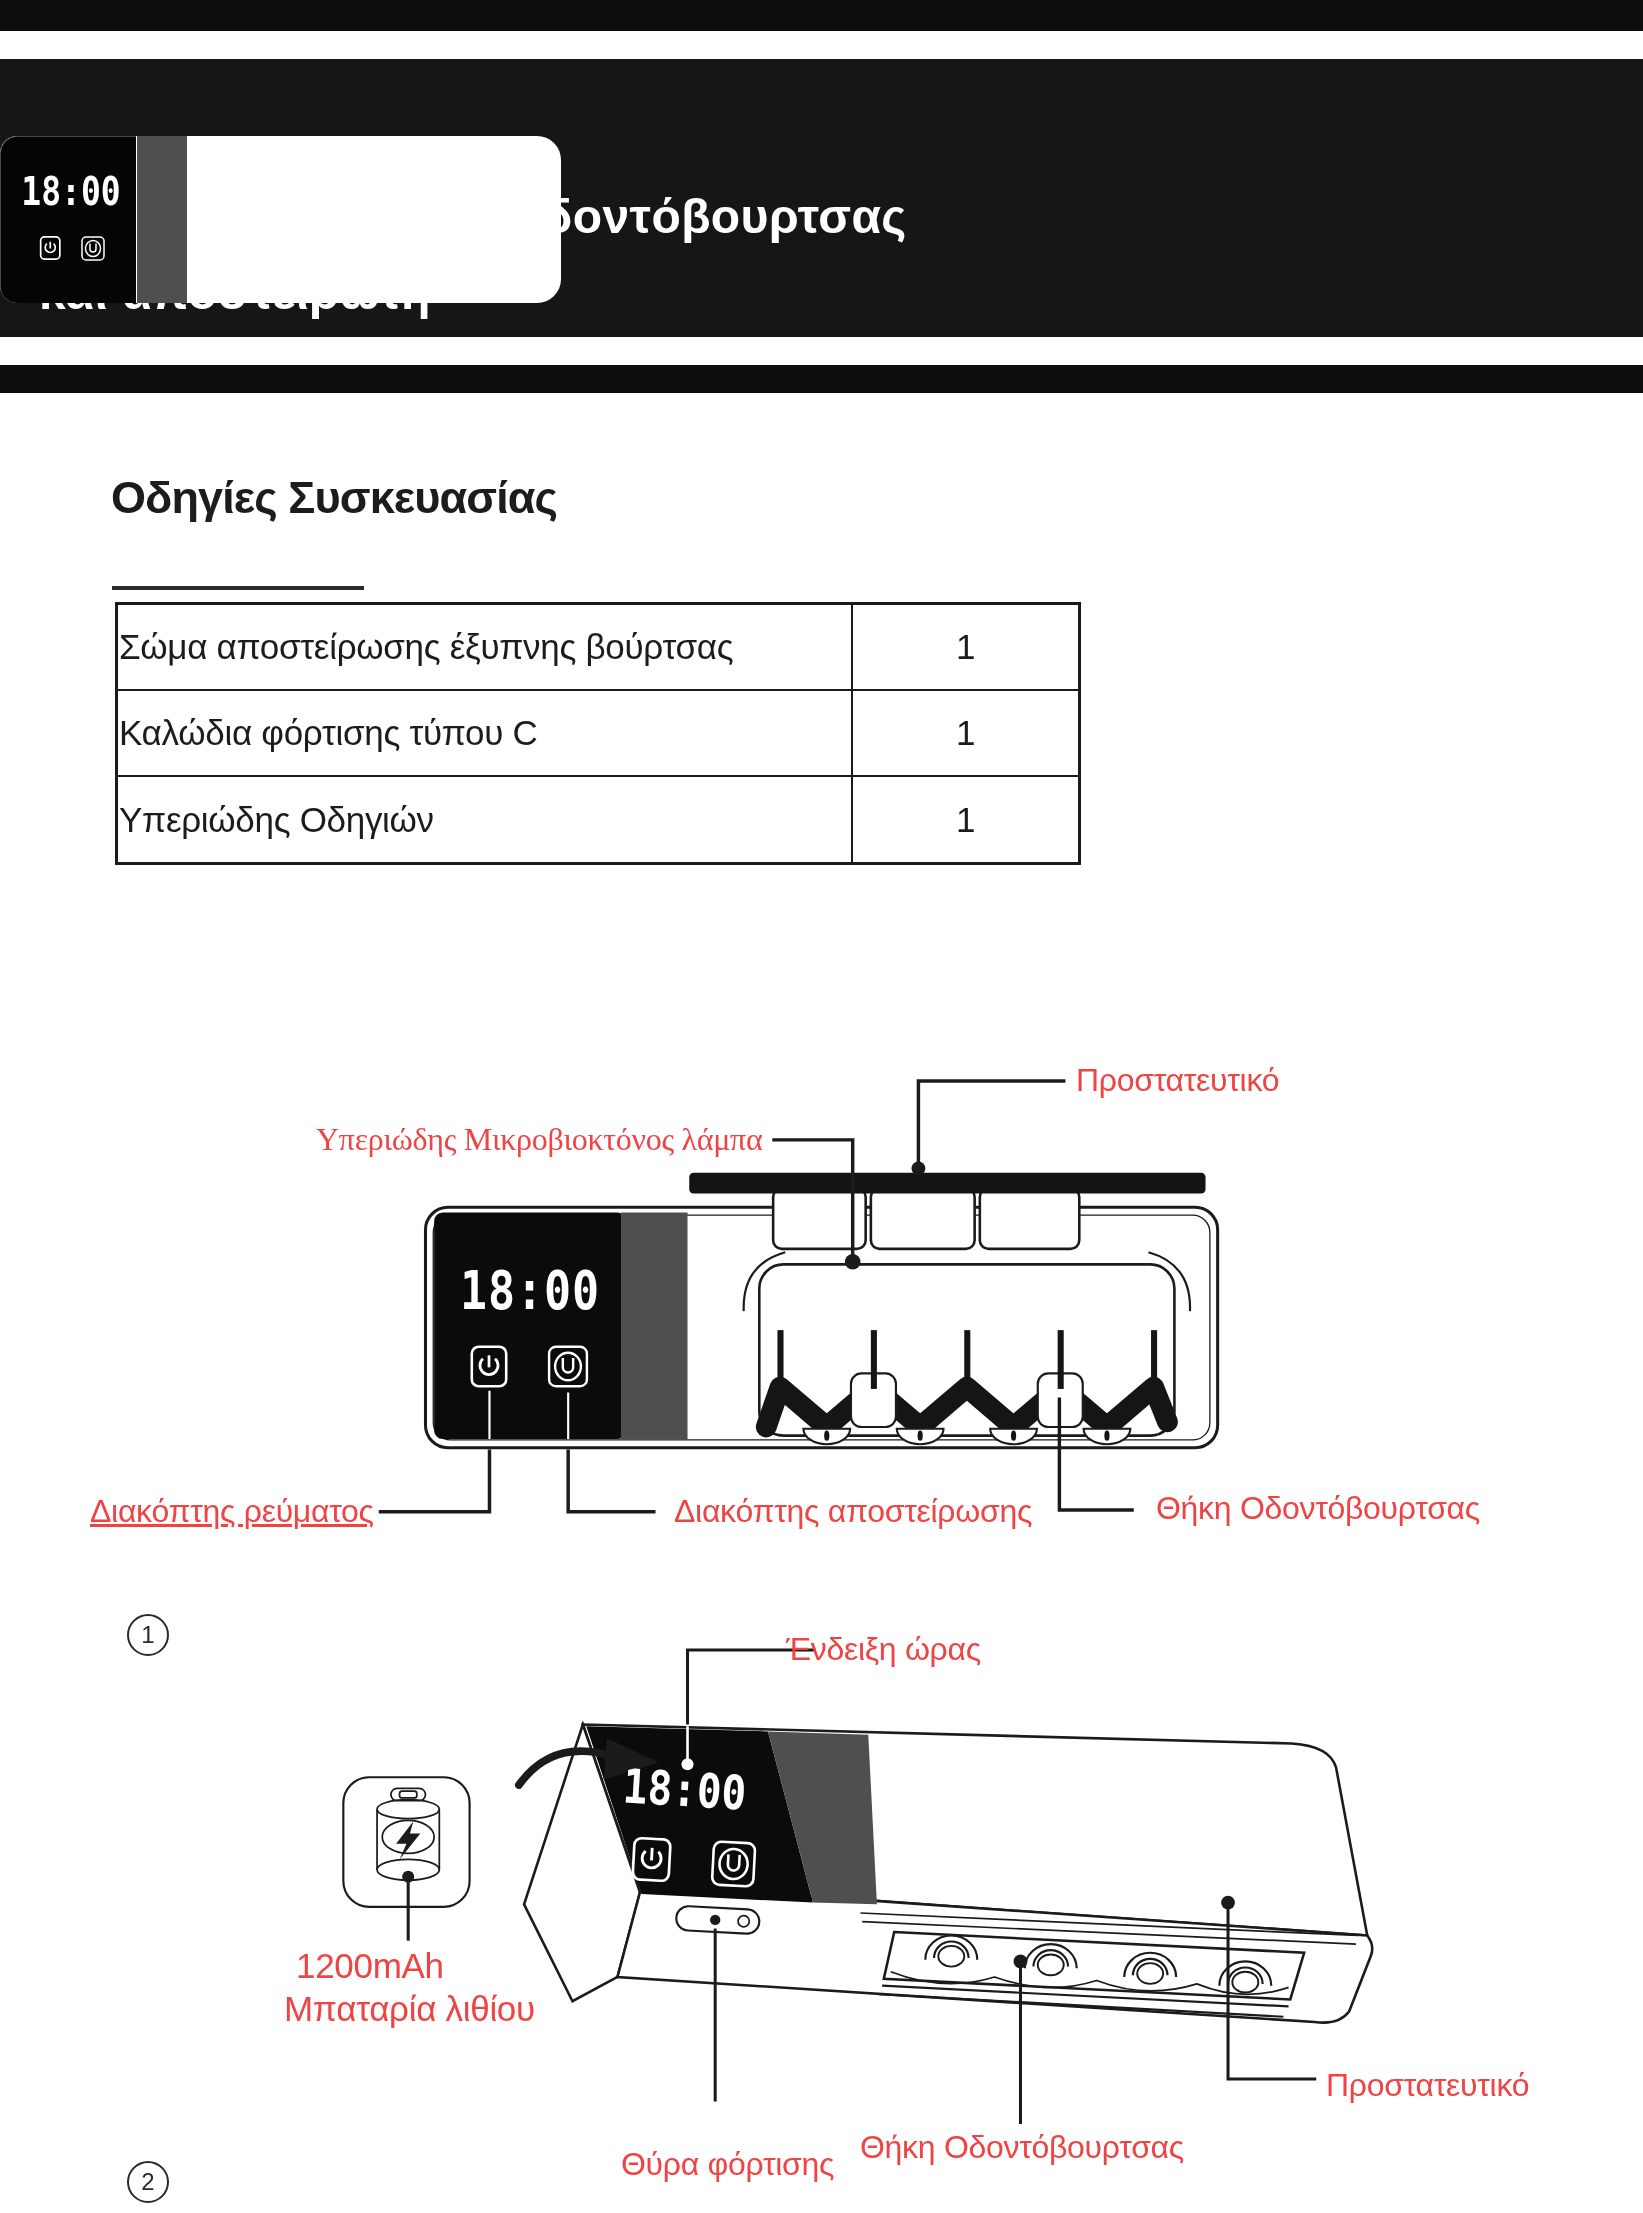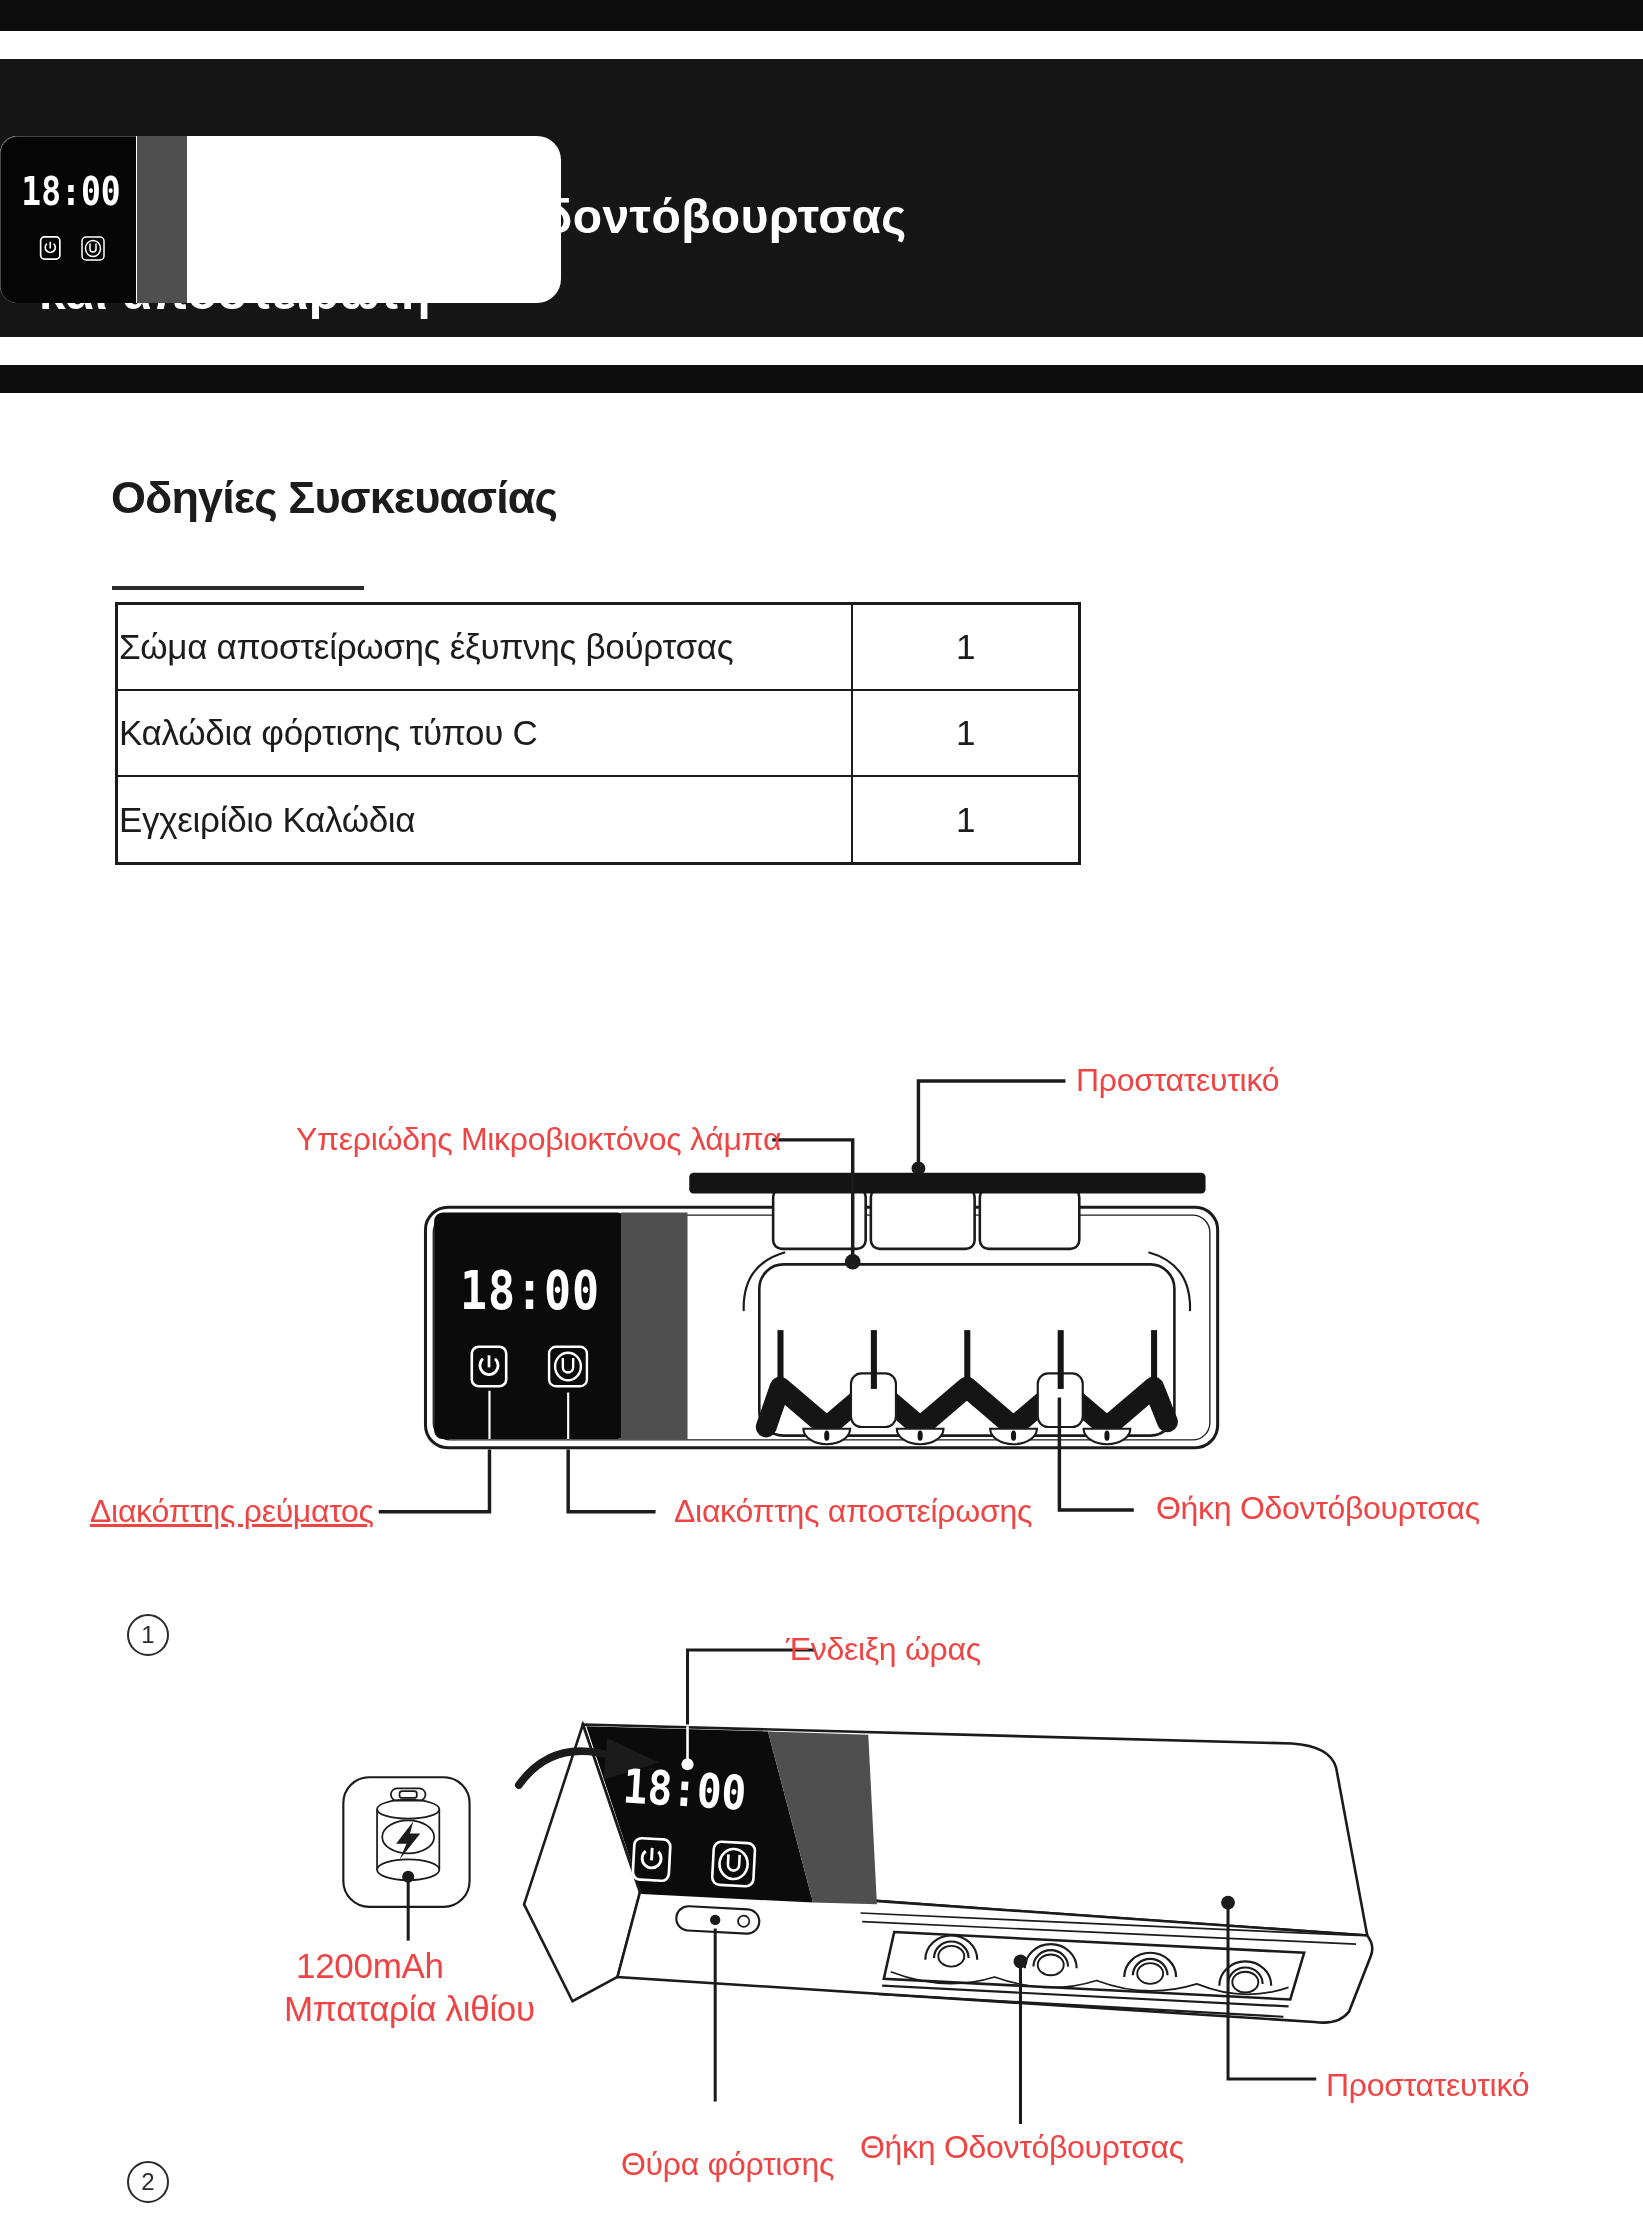--- a/index.html
+++ b/index.html
@@ -89,21 +89,21 @@
     <tbody>
         <tr>
       <td class="item">Σώμα αποστείρωσης έξυπνης βούρτσας</td>
       <td class="qty">1</td>
     </tr>
     <tr>
       <td class="item">Καλώδια φόρτισης τύπου C</td>
       <td class="qty">1</td>
     </tr>
     <tr>
-      <td class="item">Εγχειρίδιο Καλώδια</td>
+      <td class="item">Υπεριώδης Οδηγιών</td>
       <td class="qty">1</td>
     </tr>
   </tbody>
     </table>
 
   <svg class="art" viewBox="0 0 1901 2560">
 
     <g stroke="#1b1b1b" fill="none">
 
       <rect x="492" y="1396" width="916" height="278" rx="26" fill="#ffffff" stroke-width="3.5"></rect>
@@ -246,21 +246,21 @@
   </span>
   <span class="btn-icon" style="left:547px;top:1345px;">
     <svg width="42" height="43" viewBox="0 0 48 50" fill="none" stroke="#ffffff">
       <rect x="2" y="2" width="44" height="46" rx="8" stroke-width="2.8"></rect>
       <ellipse cx="24" cy="25" rx="15" ry="16" stroke-width="2.8"></ellipse>
       <path d="M18 15 V26 A6 6 0 0 0 30 26 V15" stroke-width="2.8"></path>
     </svg>
   </span>
 
   <div class="lbl" style="left:1076px;top:1062px;">Προστατευτικό</div>
-  <div class="lbl" style="left:296px;top:1121px;">Υπεριώδης Μικροβιοκτόνος λάμπα</div>
+  <div class="lbl" style="left:316px;top:1121px;font-family:Liberation Serif, serif;">Υπεριώδης Μικροβιοκτόνος λάμπα</div>
   <div class="lbl" style="left:90px;top:1493px;text-decoration:underline;">Διακόπτης ρεύματος</div>
   <div class="lbl" style="left:674px;top:1493px;">Διακόπτης αποστείρωσης</div>
   <div class="lbl" style="left:1156px;top:1490px;">Θήκη Οδοντόβουρτσας</div>
 
   <div class="fig-circle" style="left:127px;top:1614px;">
     <span>1</span>
   </div>
 
   <div class="d2-clock seg">18:00</div>
   <span class="btn-icon rot3" style="left:630px;top:1837px;">

